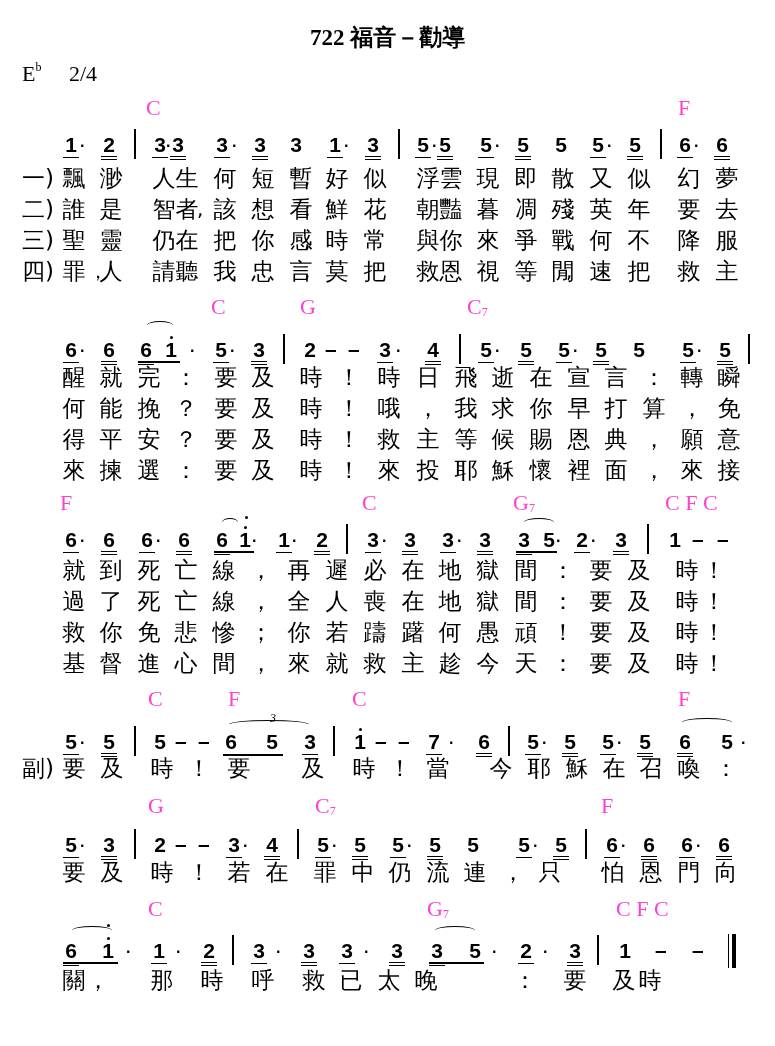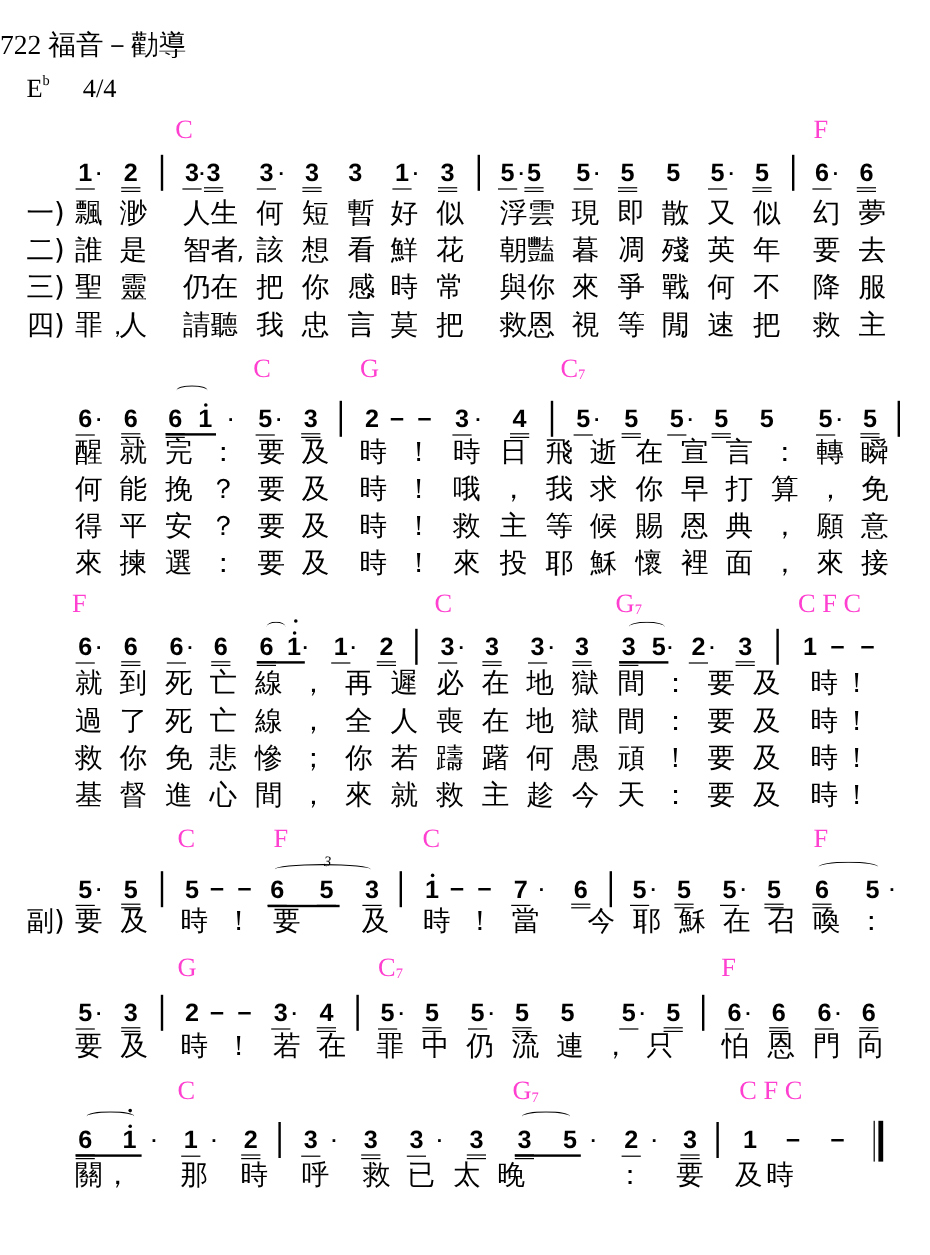--- a/index.html
+++ b/index.html
@@ -1,19 +1,19 @@
 <!DOCTYPE html>
 <html><head>
 <meta charset="utf-8">
 <style>
   html, body { margin: 0; padding: 0; background: #ffffff; }
   body { width: 775px; height: 1046px; position: relative; overflow: hidden;
          font-family: "Liberation Sans", "DejaVu Sans", sans-serif; color: #000; }
-  .title { position: absolute; top: 22px; left: 0; width: 775px; 
-           font-family: "Liberation Serif", "DejaVu Serif", serif; font-weight: normal; font-size: 23px; }
+  .title { position: absolute; top: 22px; left: 0; width: 775px; text-align: center;
+           font-family: "Liberation Serif", "DejaVu Serif", serif; font-weight: bold; font-size: 23px; }
   .key { position: absolute; top: 60px; left: 22px; font-family: "Liberation Serif", serif; font-size: 22px; }
   .key sup { font-size: 12px; vertical-align: 10px; }
   .key .meter { margin-left: 22px; }
   .chord { position: absolute; color: #ff3fd0; font-family: "Liberation Serif", "DejaVu Serif", serif;
            font-size: 22px; line-height: 22px; }
   .chord sub { font-size: 12px; vertical-align: -2px; }
   .note { position: absolute; font-weight: bold; font-size: 21px; line-height: 22px; width: 16px; text-align: center; }
   .u1 { border-bottom: 1.6px solid #000; padding-bottom: 1px; }
   .u2 { border-bottom: 4.5px double #000; padding-bottom: 0px; }
   .dot { position: absolute; font-weight: bold; font-size: 16px; line-height: 22px; }
@@ -28,21 +28,21 @@
   .slur { position: absolute; border-top: 1.5px solid #000; border-radius: 50% 50% 0 0; height: 8px; }
   .beamline { position: absolute; height: 1.6px; background: #000; }
   .tuplet { position: absolute; font-style: italic; font-size: 12px; font-family: "Liberation Serif", serif; }
 </style>
 </head>
 <body>
 
 <div class="title">722  福音－勸導</div>
 <div class="key">
   <span>E</span><sup>b</sup>
-  <span class="meter">4/4</span>
+  <span class="meter">2/4</span>
 </div>
 
 <div id="score">
     <div class="chord" style="left: 146px; top: 97px;">C</div>
     <div class="chord" style="left: 678px; top: 97px;">F</div>
     <div class="note u1" style="left: 63px; top: 134px;">1</div>
     <div class="dot" style="left: 80px; top: 135px;">·</div>
     <div class="note u2" style="left: 101px; top: 134px;">2</div>
     <div class="bar" style="left: 134px; top: 129px;"></div>
     <div class="note u1" style="left: 152px; top: 134px;">3</div>

